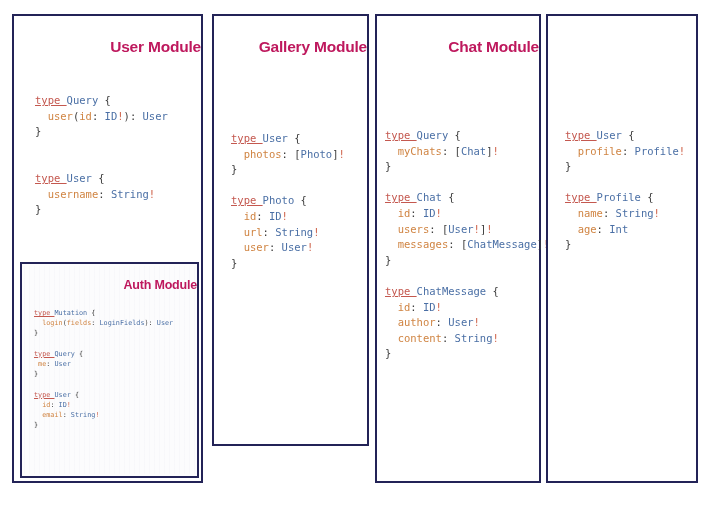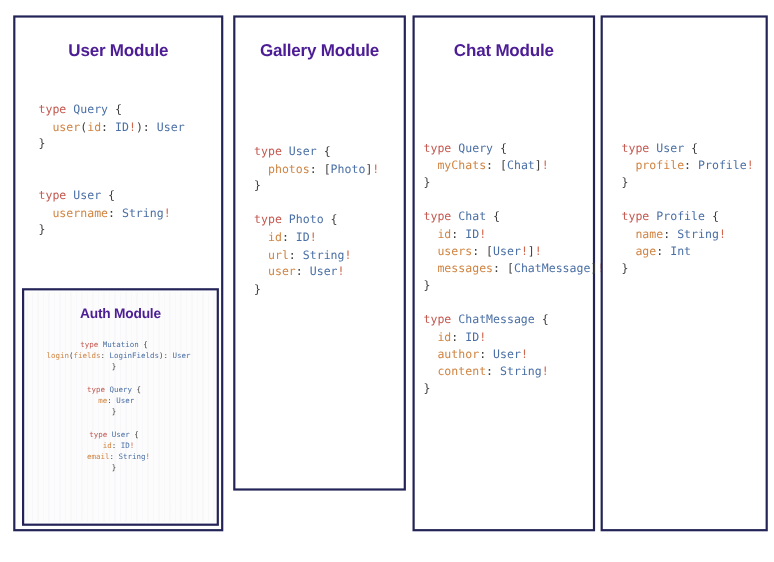--- a/index.html
+++ b/index.html
@@ -24,48 +24,47 @@
 
   
   .panel {
     position: absolute;
     background: #ffffff;
     border: 2px solid #232357;
     box-sizing: border-box;
   }
 
   .panel-title {
-    text-align: center;
+    text-align: right;
     font-family: "Liberation Sans", sans-serif;
     font-weight: bold;
     font-size: 15.5px;
     letter-spacing: -0.2px;
-    color: #4c1d95;
+    color: #be185d;
     white-space: nowrap;
   }
 
   .panel-title.sub {
     font-size: 12.5px;
   }
 
   
   .code {
     font-family: "DejaVu Sans Mono", "Liberation Mono", monospace;
     font-size: 10.5px;
     line-height: 15.6px;
     white-space: pre;
     color: #3d3d3d;
   }
   .code.small {
     font-size: 6.8px;
     line-height: 10.2px;
-    text-align: center;
   }
 
-  .tok-kw    { color: #c4584f; }  
+  .tok-kw    { color: #c4584f; text-decoration: underline; }  
   .tok-type  { color: #4a6fa5; }  
   .tok-field { color: #d08442; }  
   .tok-punct { color: #3d3d3d; }  
   .tok-bang  { color: #d0674f; }  
 
   
   #panel-user     { left: 12px;  top: 14px; width: 191px; height: 469px; }
   #panel-auth     { left: 6px;   top: 246px; width: 179px; height: 216px; background:#fcfcfd; }
   #panel-gallery  { left: 212px; top: 14px; width: 157px; height: 432px; }
   #panel-chat     { left: 375px; top: 14px; width: 166px; height: 469px; }

